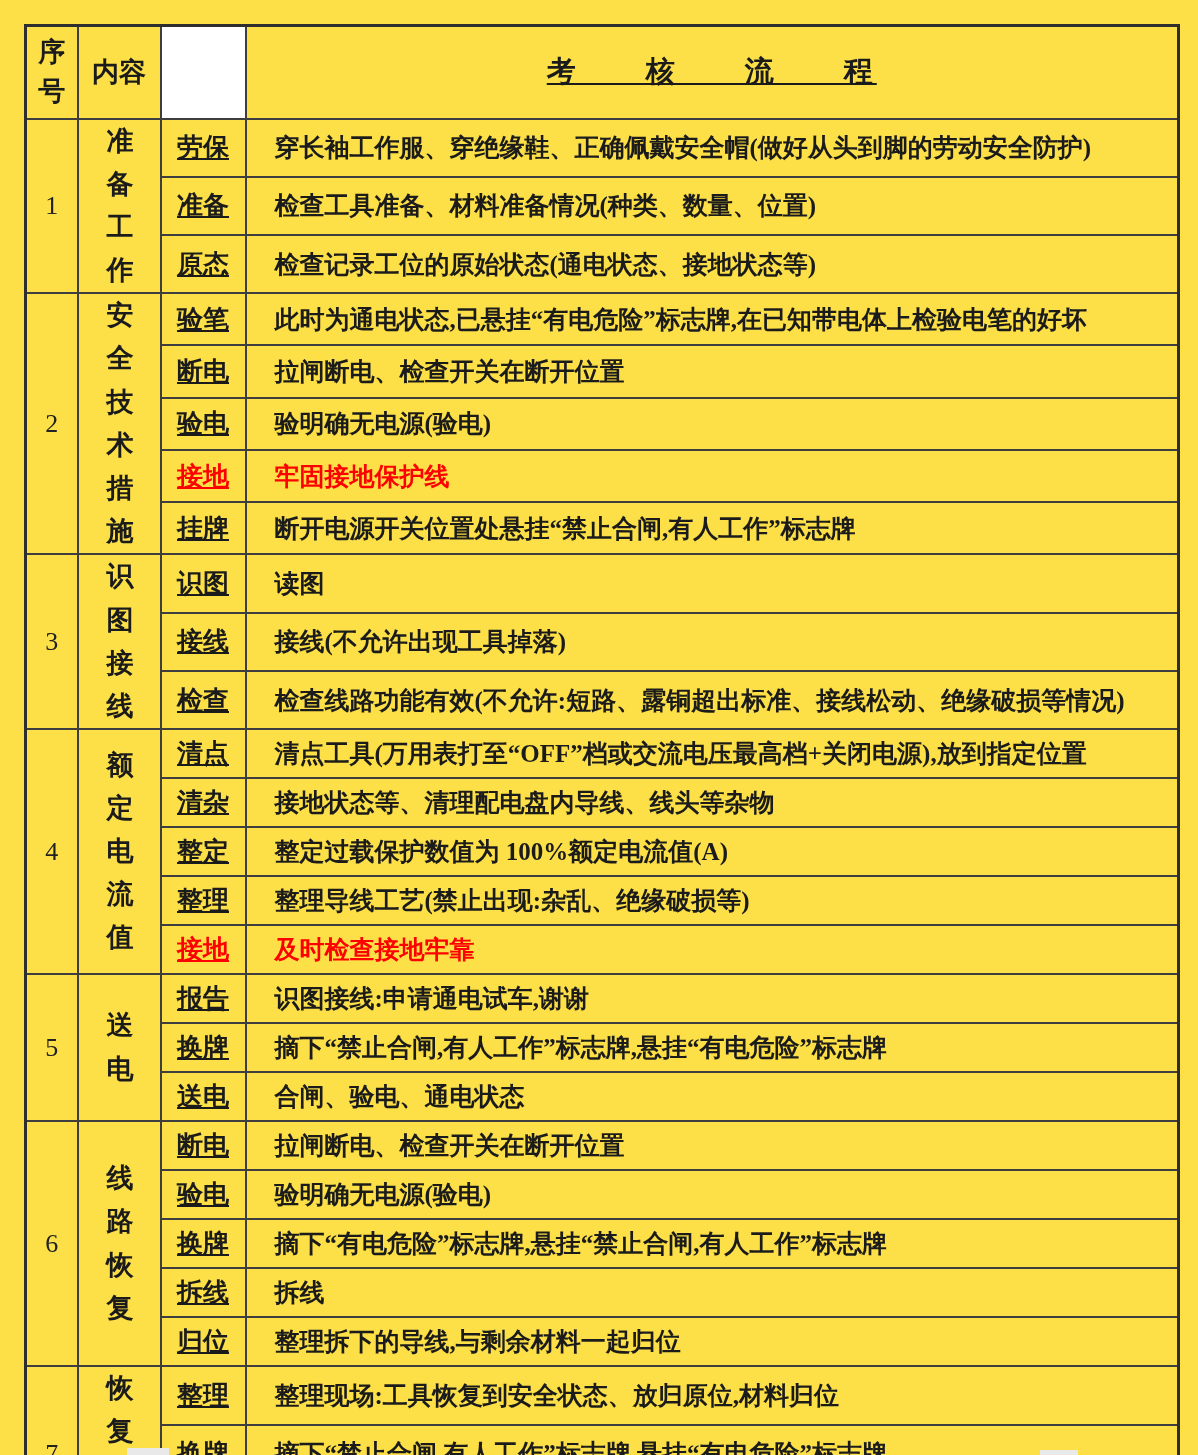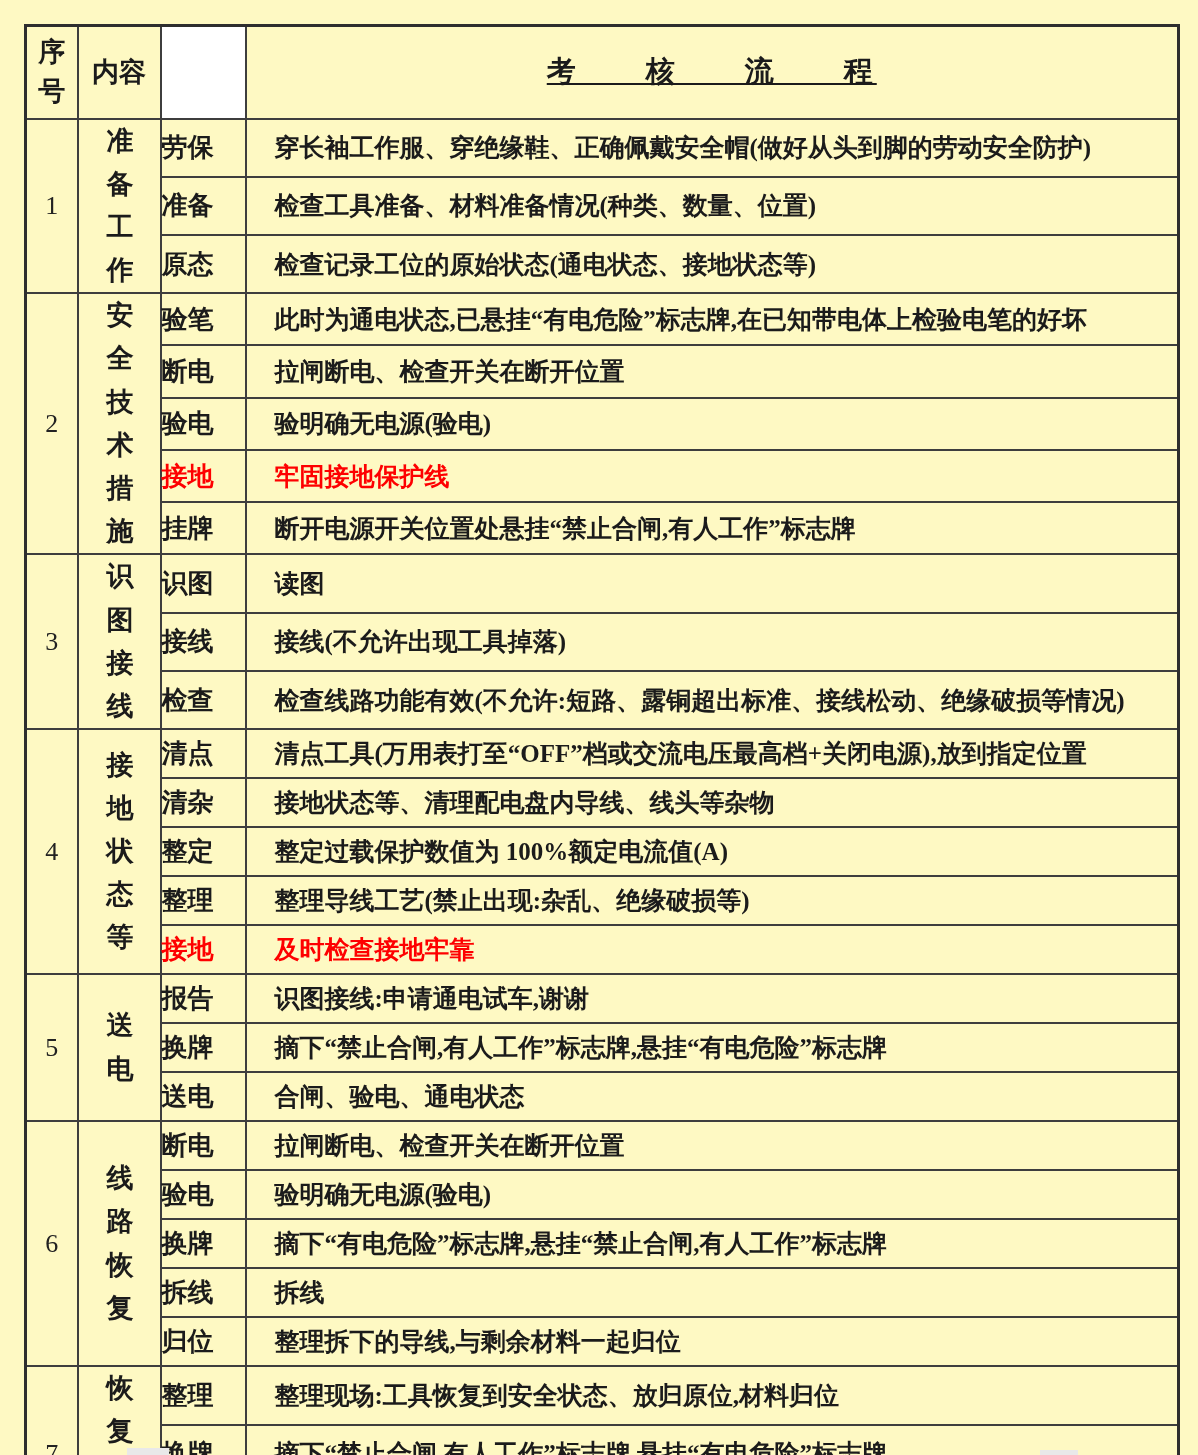--- a/index.html
+++ b/index.html
@@ -1,21 +1,21 @@
 <!DOCTYPE html>
 <html><head>
 <meta charset="utf-8">
 <style>
   * { margin: 0; padding: 0; box-sizing: border-box; }
   html, body { background: #ffffff; }
   .page {
     position: relative;
     width: 1198px;
     height: 1455px;
-    background: #fef9c3;
+    background: #fde047;
     font-family: "Liberation Serif", "DejaVu Serif", serif;
     color: #1b1b1b;
     overflow: hidden;
   }
   table.assessment {
     position: absolute;
     left: 24px;
     top: 24px;
     width: 1153px;
     border-collapse: collapse;
@@ -51,20 +51,22 @@
   td.content {
     font-size: 27px;
     font-weight: 700;
     text-align: right;
     line-height: 1.6;
     padding: 0 26px;
   }
   td.label {
     font-size: 26px;
     font-weight: 700;
+    text-align: center;
+    text-decoration: underline;
   }
   td.desc {
     font-size: 25px;
     font-weight: 700;
     text-align: left;
     padding-left: 28px;
     padding-right: 4px;
     white-space: nowrap;
     overflow: hidden;
   }
@@ -146,21 +148,21 @@
         <td class="label">接线</td>
         <td class="desc">接线(不允许出现工具掉落)</td>
       </tr>
       <tr>
         <td class="label">检查</td>
         <td class="desc">检查线路功能有效(不允许:短路、露铜超出标准、接线松动、绝缘破损等情况)</td>
       </tr>
 
       <tr>
         <td class="num" rowspan="5">4</td>
-        <td class="content" rowspan="5">接地状态等</td>
+        <td class="content" rowspan="5">额定电流值</td>
         <td class="label">清点</td>
         <td class="desc">清点工具(万用表打至“OFF”档或交流电压最高档+关闭电源),放到指定位置</td>
       </tr>
       <tr>
         <td class="label">清杂</td>
         <td class="desc">接地状态等、清理配电盘内导线、线头等杂物</td>
       </tr>
       <tr>
         <td class="label">整定</td>
         <td class="desc">整定过载保护数值为 100%额定电流值(A)</td>

